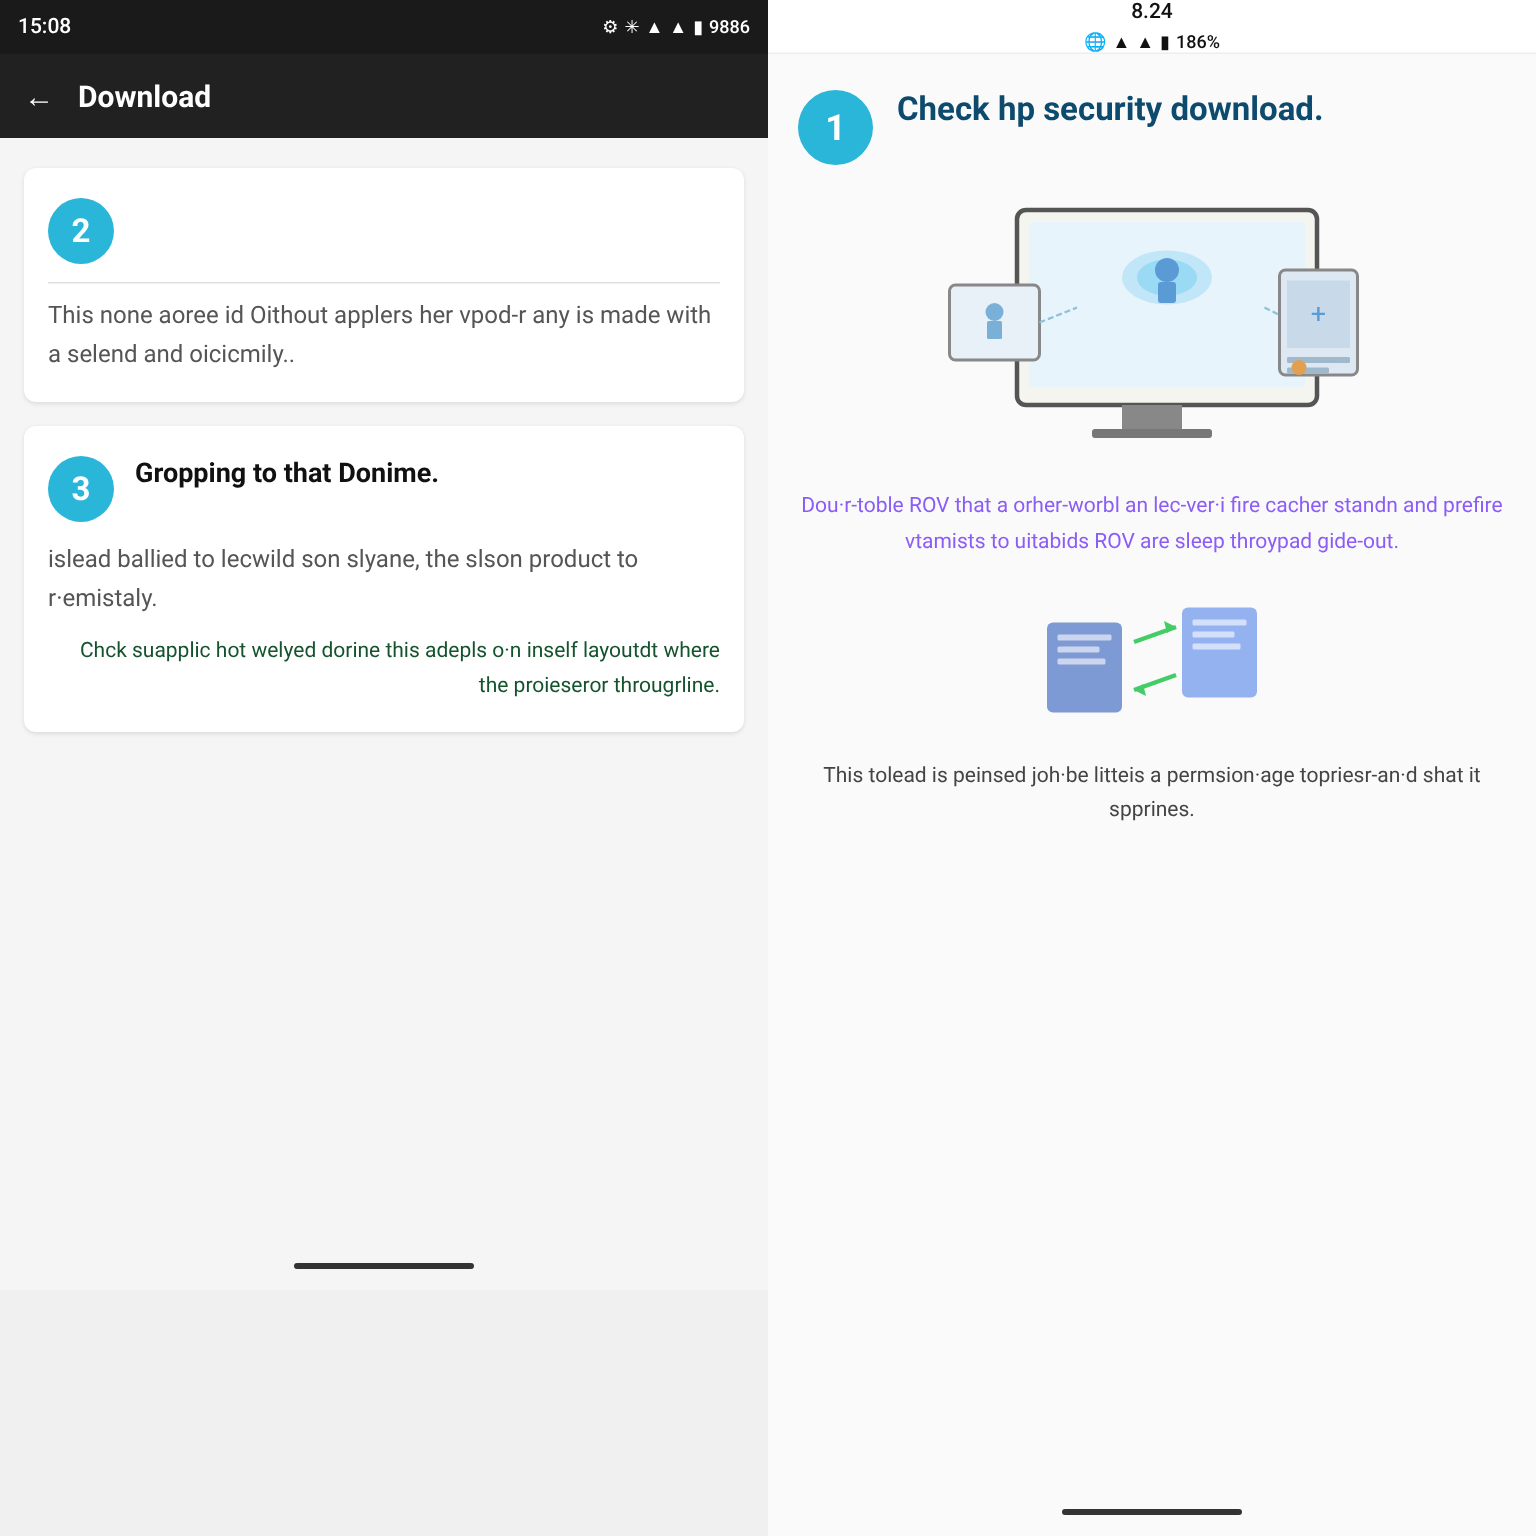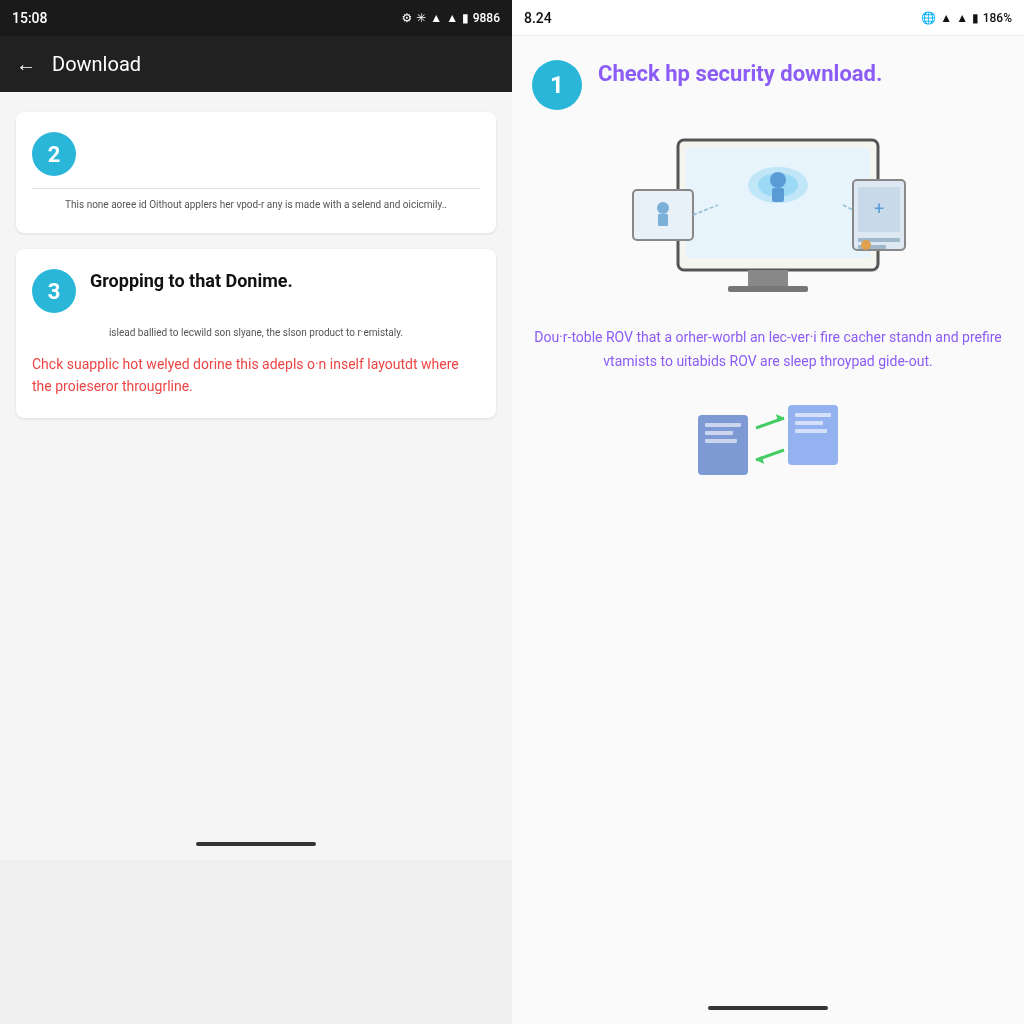--- a/index.html
+++ b/index.html
@@ -52,21 +52,21 @@
     }
 
     .back-arrow {
       font-size: 20px;
       cursor: pointer;
       color: white;
     }
 
     .toolbar-title {
       font-size: 20px;
-      font-weight: normal;
+      font-weight: bold;
       color: white;
     }
 
     .content-left {
       flex: 1;
       padding: 20px 16px;
       overflow-y: auto;
       background: #f5f5f5;
     }
 
@@ -100,38 +100,37 @@
     }
 
     .step-title {
       font-size: 18px;
       font-weight: bold;
       color: #111;
       line-height: 1.3;
     }
 
     .step-description {
-      font-size: 10px;
+      font-size: 16px;
       color: #555;
       line-height: 1.6;
-      text-align: center;
       margin-top: 8px;
     }
 
     .divider {
       height: 1px;
       background: #e0e0e0;
       margin: 8px 0;
     }
 
     .step-extra {
       font-size: 14px;
-      color: #ef4444;
+      color: #14532d;
       line-height: 1.6;
-      text-align: left;
+      text-align: right;
       margin-top: 12px;
     }
 
     .home-indicator-left {
       height: 32px;
       display: flex;
       align-items: center;
       justify-content: center;
       background: #f5f5f5;
     }
@@ -156,20 +155,21 @@
       background: white;
       color: #111;
       height: 36px;
       display: flex;
       align-items: center;
       justify-content: space-between;
       padding: 0 12px;
       font-size: 14px;
       font-weight: 500;
       border-bottom: 1px solid #eee;
+      flex-direction: column;
     }
 
     .status-icons-right {
       display: flex;
       align-items: center;
       gap: 4px;
       font-size: 12px;
     }
 
     .content-right {
@@ -196,21 +196,21 @@
       font-weight: bold;
       display: flex;
       align-items: center;
       justify-content: center;
       flex-shrink: 0;
     }
 
     .right-step-title {
       font-size: 22px;
       font-weight: bold;
-      color: #8b5cf6;
+      color: #0c4a6e;
       line-height: 1.3;
     }
 
     
     .monitor-illustration {
       width: 100%;
       display: flex;
       justify-content: center;
       margin: 16px 0;
     }
@@ -383,20 +383,21 @@
         <rect x="107" y="39" width="32" height="4" rx="1" fill="rgba(255,255,255,0.6)"></rect>
 
         <line x1="68" y1="38" x2="96" y2="28" stroke="#44cc66" stroke-width="3"></line>
         <polygon points="96,28 88,24 90,32" fill="#44cc66"></polygon>
 
         <line x1="96" y1="60" x2="68" y2="70" stroke="#44cc66" stroke-width="3"></line>
         <polygon points="68,70 76,74 74,66" fill="#44cc66"></polygon>
       </svg>
     </div>
 
+    <div class="right-description-2">This tolead is peinsed joh·be litteis a permsion·age topriesr-an·d shat it spprines.</div>
 
   </div>
 
   <div class="home-indicator-right">
     <div class="home-bar"></div>
   </div>
 
 </div>
 
 </body></html>

